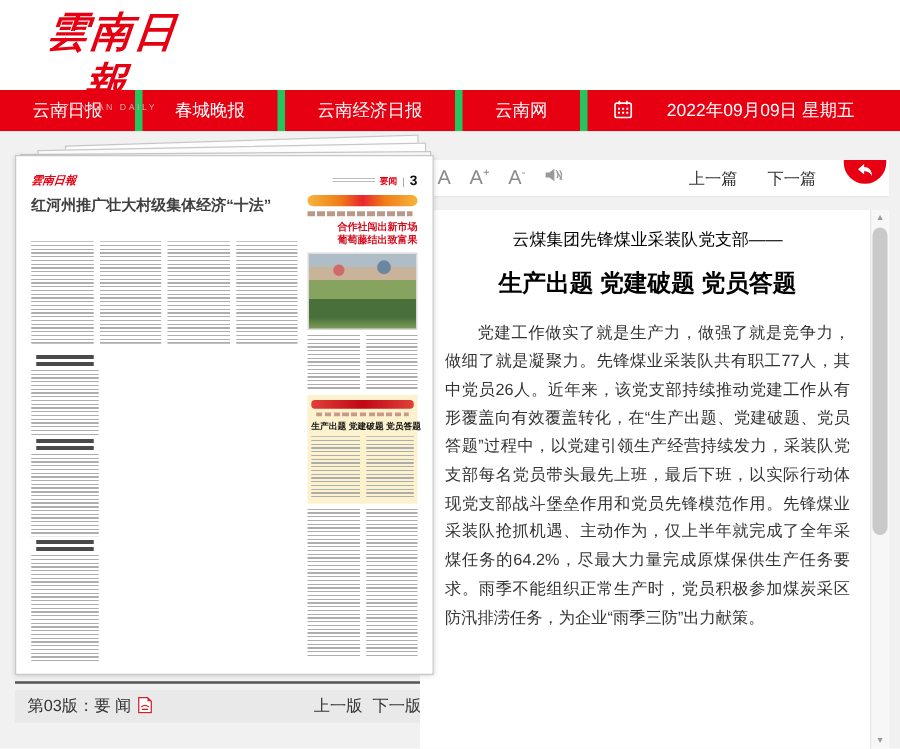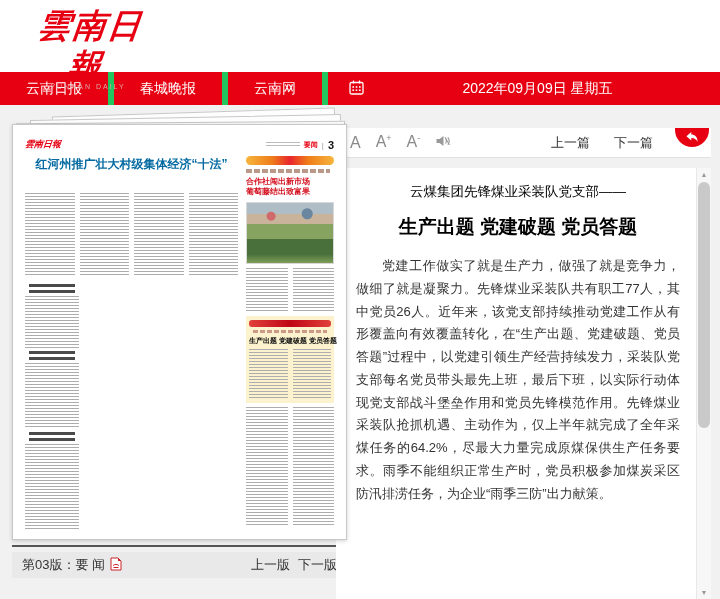--- a/index.html
+++ b/index.html
@@ -38,21 +38,21 @@
   .mast-logo { font-family:"DejaVu Serif","Liberation Serif",serif; font-style:italic; font-weight:bold;
     font-size:9px; color:#e60012; transform:skewX(-6deg); }
   .mast-right { display:flex; align-items:center; gap:4px; }
   .mast-meta { width:34px; height:6px; background:repeating-linear-gradient(to bottom,#bbb 0 1px,transparent 1px 3px); }
   .mast-sec { color:#e60012; font-size:7px; font-weight:bold; }
   .mast-div { color:#999; font-size:8px; }
   .mast-num { color:#111; font-size:11px; font-weight:bold; }
 
   .page-grid { position:relative; }
   .col-main { margin-right:96px; }
-  .headline-main { font-size:12px; font-weight:bold; color:#0369a1; letter-spacing:0; margin:1px 0 20px; white-space:nowrap;text-align:center; }
+  .headline-main { font-size:12px; font-weight:bold; color:#404040; letter-spacing:0; margin:1px 0 20px; white-space:nowrap; }
   .ft { background:repeating-linear-gradient(to bottom,#adadad 0 1px,transparent 1px 3px); }
   .ftrow { display:flex; gap:5px; }
   .ftrow > div { flex:1; }
   .mini-head { height:9px; width:86%; margin:3px auto; background:repeating-linear-gradient(to bottom,#4a4a4a 0 3px,transparent 3px 6px); }
 
   .mid-row { display:flex; gap:6px; margin-top:6px; }
   .left-mini { width:54px; }
   .mid-col { flex:1; }
   .feature-head { font-size:10px; font-weight:bold; text-align:center; color:#111; white-space:nowrap; }
   .banner-sm { width:64%; height:7px; margin:3px auto 4px; border-radius:2px;
@@ -75,21 +75,21 @@
       radial-gradient(circle at 74% 52%,#f6d93c 0 5px,transparent 6px),
       radial-gradient(circle at 60% 40%,#7d9a44 0 3px,transparent 4px),
       linear-gradient(180deg,#e7e3da 0 20%,#dfc23a 20% 78%,#caa828 100%); }
   .mooncake-head { margin-top:4px; padding:3px 0; background:#faf3df; color:#111;
     font-size:7.5px; font-weight:bold; text-align:center; white-space:nowrap; }
 
   .col-right { position:absolute; right:0; top:0; width:88px; display:flex; flex-direction:column; gap:4px; }
   .banner-orange { height:9px; border-radius:5px;
     background:linear-gradient(90deg,#f6b53c,#ef7c1a 30%,#e8262d 50%,#ef7c1a 70%,#f6b53c); }
   .tiny-red { height:4px; width:95%; background:repeating-linear-gradient(to right,#b98 0 6px,transparent 6px 8px); }
-  .coop-head { color:#d40f1e; font-weight:bold; font-size:8px; line-height:1.3; text-align:left; white-space:nowrap; }
+  .coop-head { color:#d40f1e; font-weight:bold; font-size:8px; line-height:1.3; text-align:right; white-space:nowrap; }
   .coop-head span { display:block; }
   .photo-grapes { height:62px;
     background:
       radial-gradient(circle at 28% 22%,#d06a6a 0 4px,transparent 5px),
       radial-gradient(circle at 70% 18%,#6b87a0 0 5px,transparent 6px),
       linear-gradient(180deg,#aebdc6 0 18%,#c9b39b 18% 35%,#86a45f 35% 60%,#49703b 60% 85%,#7d9d58 100%); }
   .selected { background:#fcf2cd; padding:4px 3px; }
   .mini-banner { height:7px; border-radius:3px; margin-bottom:3px;
     background:linear-gradient(90deg,#e0403a,#c00715 50%,#e0403a); }
   .sel-sub { height:3px; width:90%; margin:0 auto 3px;
@@ -133,20 +133,21 @@
 <header class="site-header">
   <div class="logo">
     <span class="logo-zh">雲南日報</span>
     <span class="logo-en">YUNNAN DAILY</span>
   </div>
 </header>
 
 <nav class="main-nav">
   <div class="nav-item">云南日报</div>
   <div class="nav-item">春城晚报</div>
+  <div class="nav-item">云南经济日报</div>
   <div class="nav-item">云南网</div>
   <div class="nav-cal">
     <span>
       <svg width="17" height="17" viewBox="0 0 17 17">
         <rect x="2" y="3.5" width="13" height="11.5" rx="1.5" fill="none" stroke="#fff" stroke-width="1.3"></rect>
         <line x1="5.5" y1="1.5" x2="5.5" y2="4.5" stroke="#fff" stroke-width="1.3"></line>
         <line x1="11.5" y1="1.5" x2="11.5" y2="4.5" stroke="#fff" stroke-width="1.3"></line>
         <g fill="#fff">
           <rect x="4.4" y="7.2" width="1.6" height="1.6"></rect>
             <rect x="7.7" y="7.2" width="1.6" height="1.6"></rect>

